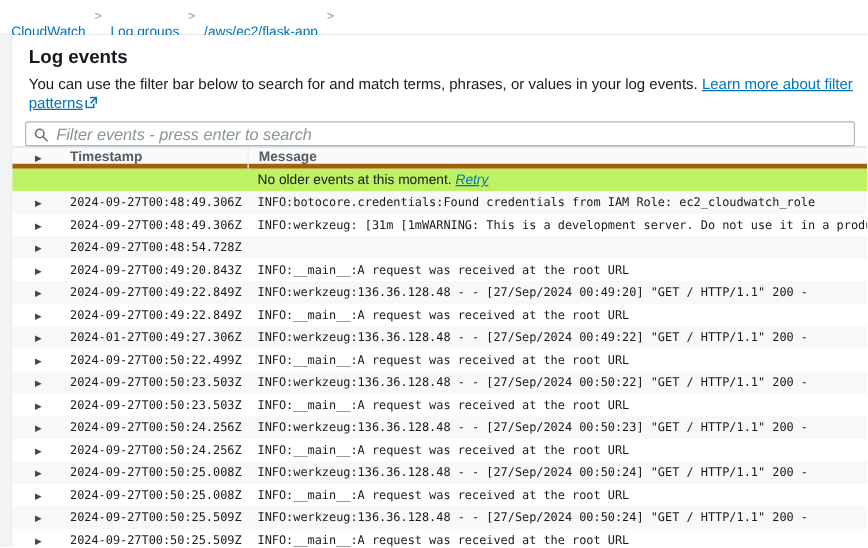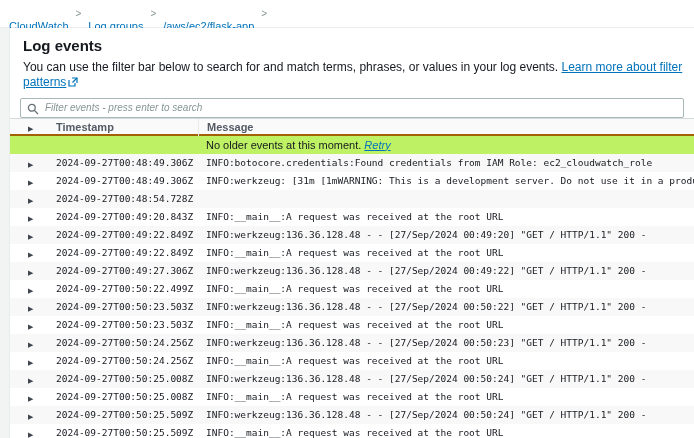--- a/index.html
+++ b/index.html
@@ -20,28 +20,28 @@
   .gutter { width:10px; background:#f2f3f3; border-right:1px solid #eaeded; }
   .main { flex:1; background:#fff; min-width:0; }
 
   .title { font-size:15px; font-weight:bold; line-height:18px; margin:9px 0 0 13px; }
   .desc { font-size:12px; line-height:15px; margin:5px 0 0 13px; color:#16191f; }
   .desc a { color:#0073bb; text-decoration:underline; cursor:pointer; }
   .ext-icon { display:inline-block; vertical-align:-1px; margin-left:2px; }
 
   .filterbar { margin:6px 10px 0 10px; position:relative; }
   .filterbar input { width:100%; height:20px; border:1px solid #aab7b8; border-radius:2px;
-    padding:0 6px 0 24px; font-size:10px; font-family:"Liberation Sans",sans-serif; color:#16191f; outline:none; }
+    padding:0 6px 0 24px; font-size:13px; font-family:"Liberation Sans",sans-serif; color:#16191f; outline:none; }
   .filterbar input::placeholder { font-style:italic; color:#879596; }
   .search-icon { position:absolute; left:7px; top:4px; }
 
   
   .table { margin-top:0; font-size:11px; }
   .grid { display:grid; grid-template-columns:38px 150px 1fr; align-items:center; }
-  .thead { height:18px; background:#fafafa; border-top:1px solid #d5dbdb; border-bottom:2px solid #a16207;
+  .thead { height:18px; background:#fafafa; border-top:1px solid #d5dbdb; border-bottom:4px solid #a16207;
     color:#545b64; font-weight:bold; }
   .thead .th { padding-left:8px; line-height:17px; white-space:nowrap; }
   .thead .th-arrow { padding-left:18px; }
   .thead .th-msg { border-left:1px solid #eaeded; }
   .caret { font-size:7px; color:#414750; line-height:1; display:inline-block; }
 
   .notice-row { height:18px; background:#bef264; font-size:11px; }
   .notice-cell { grid-column:3; padding-left:8px; white-space:nowrap; }
   .notice-cell a { color:#0073bb; text-decoration:underline; font-style:italic; cursor:pointer; }
 
@@ -133,21 +133,21 @@
               <div class="cell cell-ts">2024-09-27T00:49:22.849Z</div>
               <div class="cell cell-msg">INFO:werkzeug:136.36.128.48 - - [27/Sep/2024 00:49:20] "GET / HTTP/1.1" 200 -</div>
             </div>
             <div class="row grid">
               <div class="cell cell-arrow"><span class="caret">▶</span></div>
               <div class="cell cell-ts">2024-09-27T00:49:22.849Z</div>
               <div class="cell cell-msg">INFO:__main__:A request was received at the root URL</div>
             </div>
             <div class="row grid">
               <div class="cell cell-arrow"><span class="caret">▶</span></div>
-              <div class="cell cell-ts">2024-09-27T00:49:27.306Z</div>
+              <div class="cell cell-ts">2024-01-27T00:49:27.306Z</div>
               <div class="cell cell-msg">INFO:werkzeug:136.36.128.48 - - [27/Sep/2024 00:49:22] "GET / HTTP/1.1" 200 -</div>
             </div>
             <div class="row grid">
               <div class="cell cell-arrow"><span class="caret">▶</span></div>
               <div class="cell cell-ts">2024-09-27T00:50:22.499Z</div>
               <div class="cell cell-msg">INFO:__main__:A request was received at the root URL</div>
             </div>
             <div class="row grid">
               <div class="cell cell-arrow"><span class="caret">▶</span></div>
               <div class="cell cell-ts">2024-09-27T00:50:23.503Z</div>

